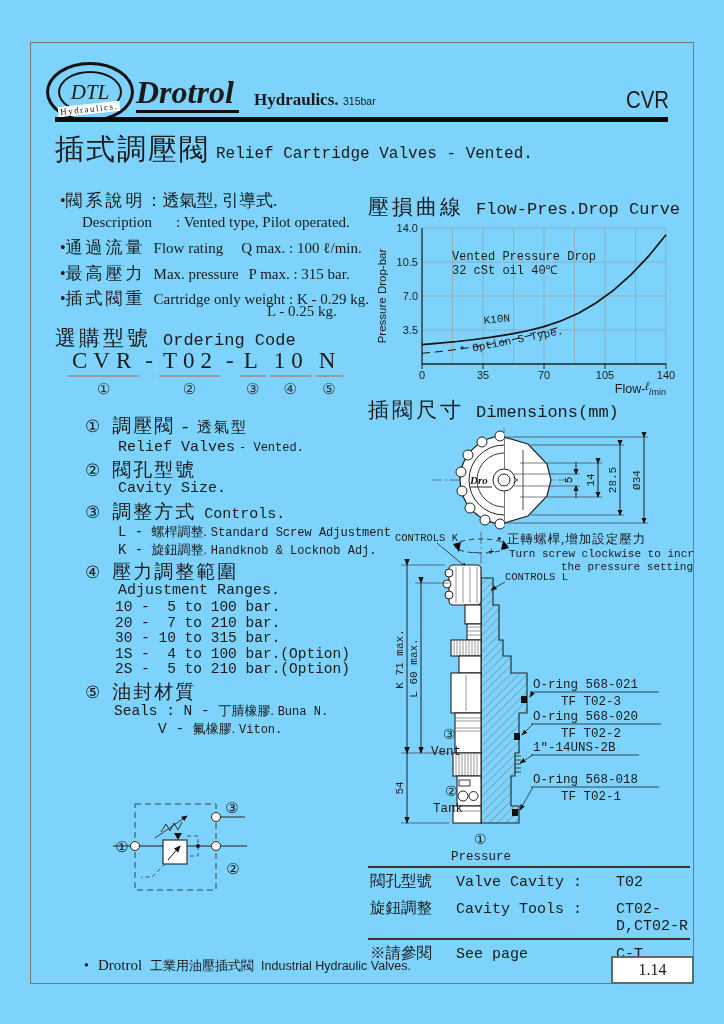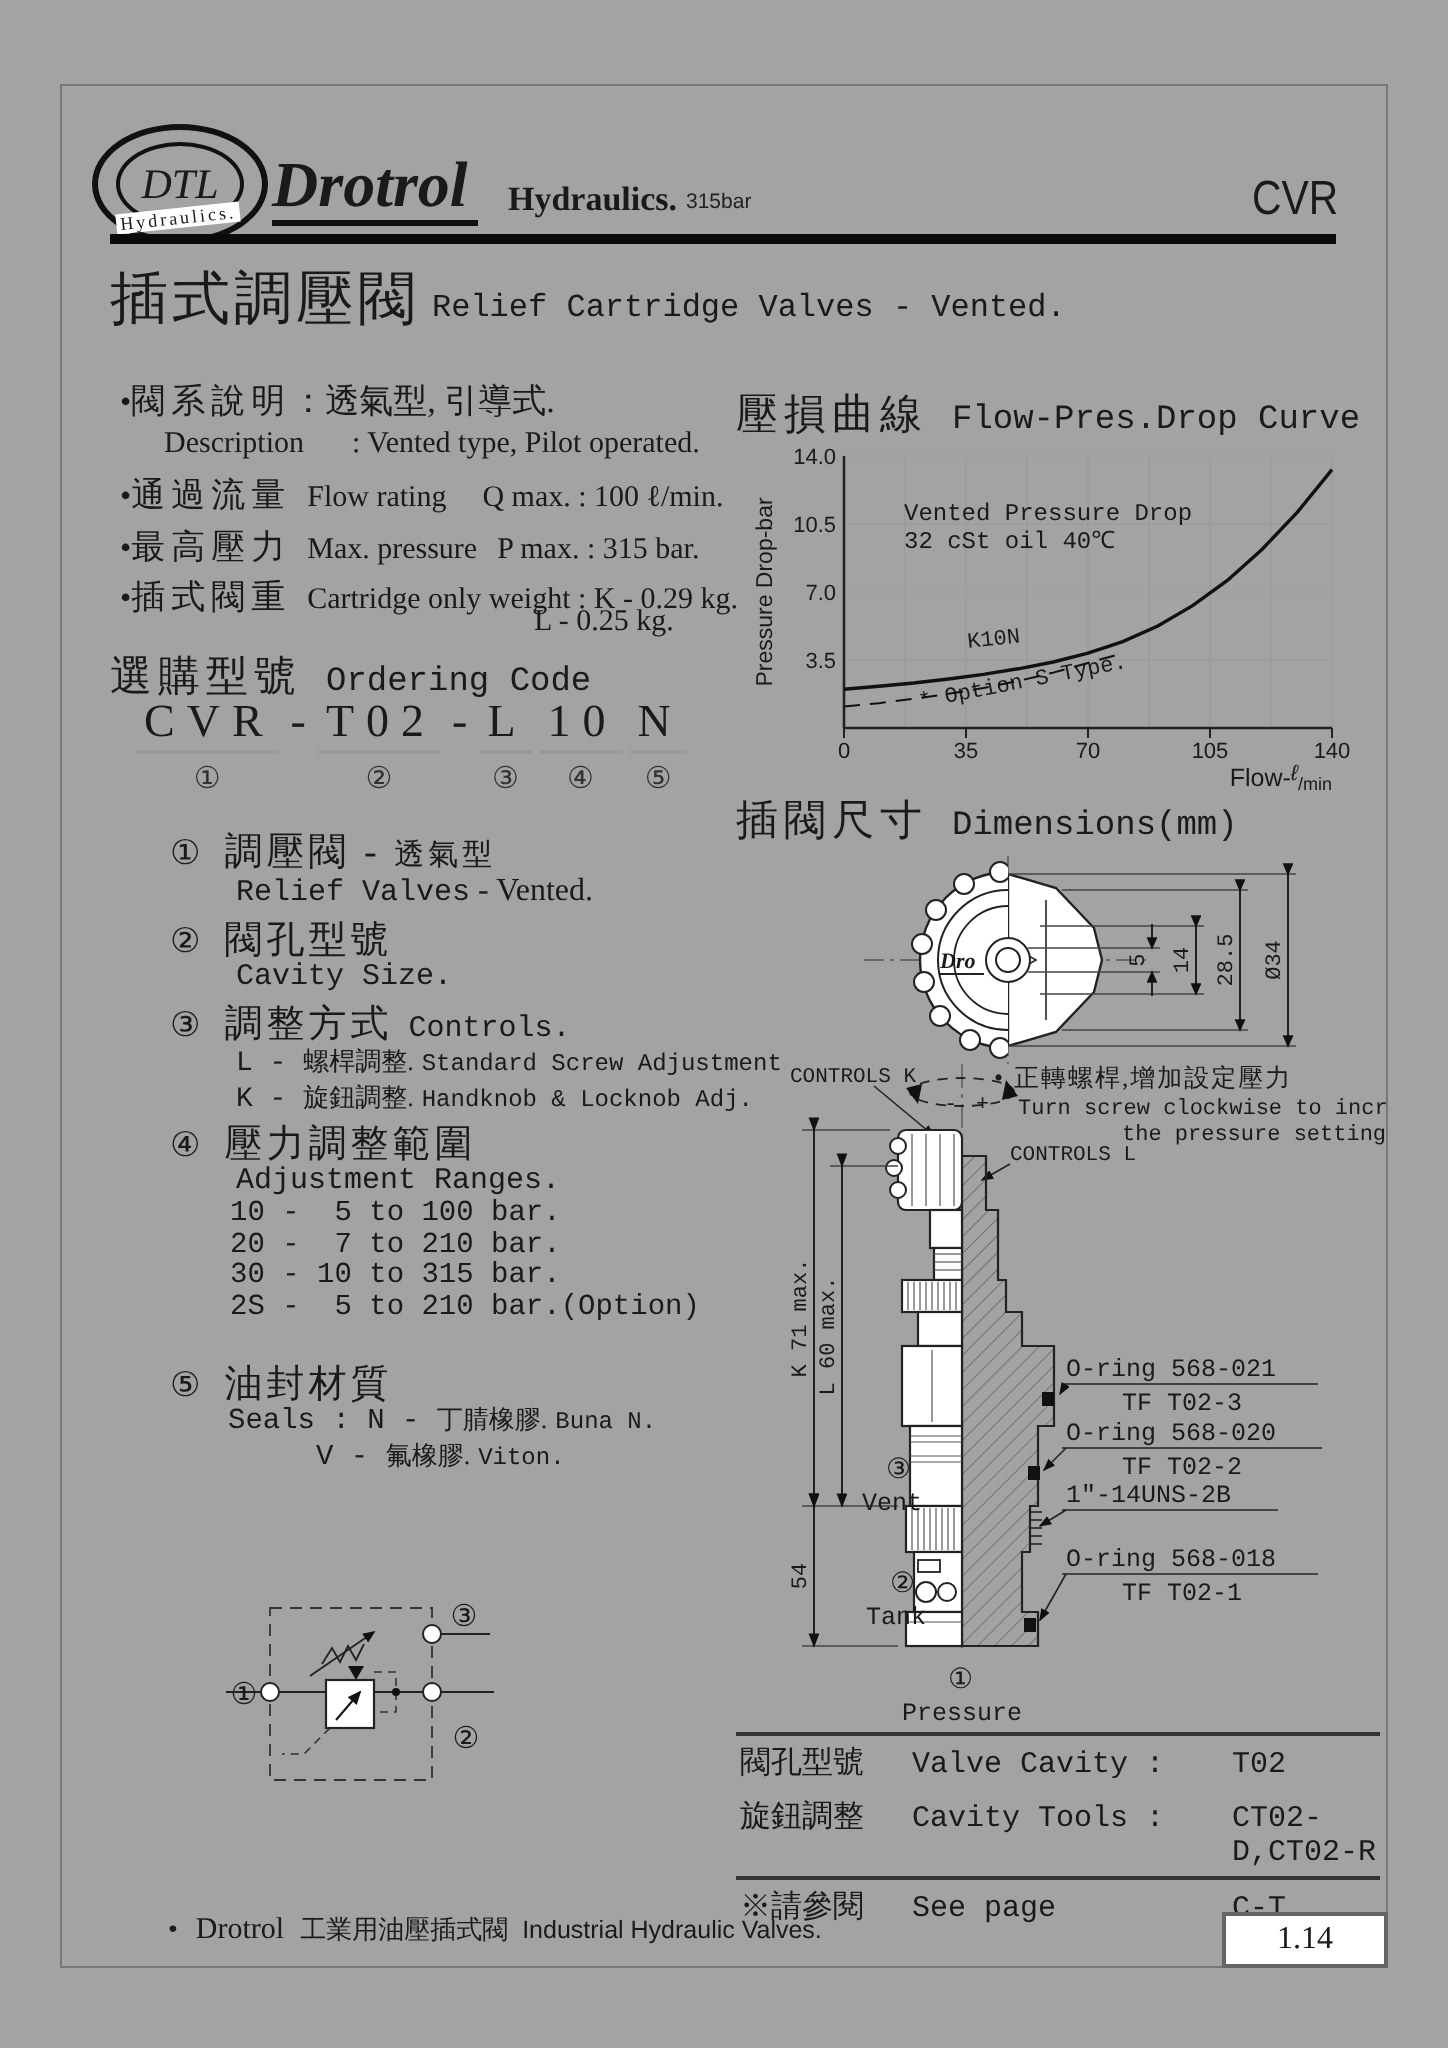--- a/index.html
+++ b/index.html
@@ -1,18 +1,18 @@
 <!DOCTYPE html>
 <html><head>
 <meta charset="utf-8">
 <style>
   * { margin:0; padding:0; box-sizing:border-box; }
   html,body { background:#ffffff; }
   body { font-family:"Liberation Serif", serif; color:#1a1a1a; }
-  .page { position:relative; width:724px; height:1024px; background:#a3a3a3; overflow:hidden; }
+  .page { position:relative; width:724px; height:1024px; background:#7dd3fc; overflow:hidden; }
   .abs { position:absolute; }
   .mono { font-family:"Liberation Mono", monospace; }
   .sans { font-family:"Liberation Sans", sans-serif; }
   .serif { font-family:"Liberation Serif", serif; }
   .zh { font-family:"Liberation Serif", serif; }
   .nowrap { white-space:nowrap; }
   .pre { white-space:pre; }
   svg text { fill:#1a1a1a; }
   .code-col { display:inline-flex; flex-direction:column; align-items:center; }
   .code-seg { font-family:"Liberation Serif", serif; font-size:23px; letter-spacing:6px; padding:0 2px 1px 4px; border-bottom:2px solid #9a9a9a; line-height:26px; }
@@ -95,21 +95,21 @@
       <span class="code-num">⑤</span>
     </span>
   </div>
 
   <div class="abs nowrap" style="left:85px;top:413px;">
     <span class="zh" style="font-size:17px;">①</span>
     <span class="zh" style="font-size:19px;letter-spacing:2px;margin-left:8px;">調壓閥 - </span><span class="zh" style="font-size:15px;letter-spacing:2px;">透氣型</span>
   </div>
   <div class="abs nowrap" style="left:118px;top:437px;">
     <span class="mono" style="font-size:15px;">Relief Valves</span>
-    <span class="mono" style="font-size:16px;font-family:Liberation Serif, serif;">- Vented.</span>
+    <span class="mono" style="font-size:12px;">- Vented.</span>
   </div>
   <div class="abs nowrap" style="left:85px;top:457px;">
     <span class="zh" style="font-size:17px;">②</span>
     <span class="zh" style="font-size:19px;letter-spacing:2px;margin-left:8px;">閥孔型號</span>
   </div>
   <div class="abs mono" style="left:118px;top:480px;font-size:15px;">Cavity Size.</div>
   <div class="abs nowrap" style="left:85px;top:499px;">
     <span class="zh" style="font-size:17px;">③</span>
     <span class="zh" style="font-size:19px;letter-spacing:2px;margin-left:8px;">調整方式</span>
     <span class="mono" style="font-size:15px;margin-left:4px;">Controls.</span>
@@ -124,20 +124,21 @@
   </div>
   <div class="abs nowrap" style="left:85px;top:559px;">
     <span class="zh" style="font-size:17px;">④</span>
     <span class="zh" style="font-size:19px;letter-spacing:2px;margin-left:8px;">壓力調整範圍</span>
   </div>
   <div class="abs mono" style="left:118px;top:582px;font-size:15px;">Adjustment Ranges.</div>
   <div class="abs" style="left:115px;top:600px;">
     <div class="mono pre" style="font-size:14.5px;line-height:15.5px;">10 -  5 to 100 bar.</div>
     <div class="mono pre" style="font-size:14.5px;line-height:15.5px;">20 -  7 to 210 bar.</div>
     <div class="mono pre" style="font-size:14.5px;line-height:15.5px;">30 - 10 to 315 bar.</div>
+    <div class="mono pre" style="font-size:14.5px;line-height:15.5px;">1S -  4 to 100 bar.(Option)</div>
     <div class="mono pre" style="font-size:14.5px;line-height:15.5px;">2S -  5 to 210 bar.(Option)</div>
   </div>
   <div class="abs nowrap" style="left:85px;top:679px;">
     <span class="zh" style="font-size:17px;">⑤</span>
     <span class="zh" style="font-size:19px;letter-spacing:2px;margin-left:8px;">油封材質</span>
   </div>
   <div class="abs nowrap" style="left:114px;top:701px;">
     <span class="mono" style="font-size:14.5px;">Seals : N - </span><span class="zh" style="font-size:13px;">丁腈橡膠.</span>
     <span class="mono" style="font-size:12px;">Buna N.</span>
   </div>

